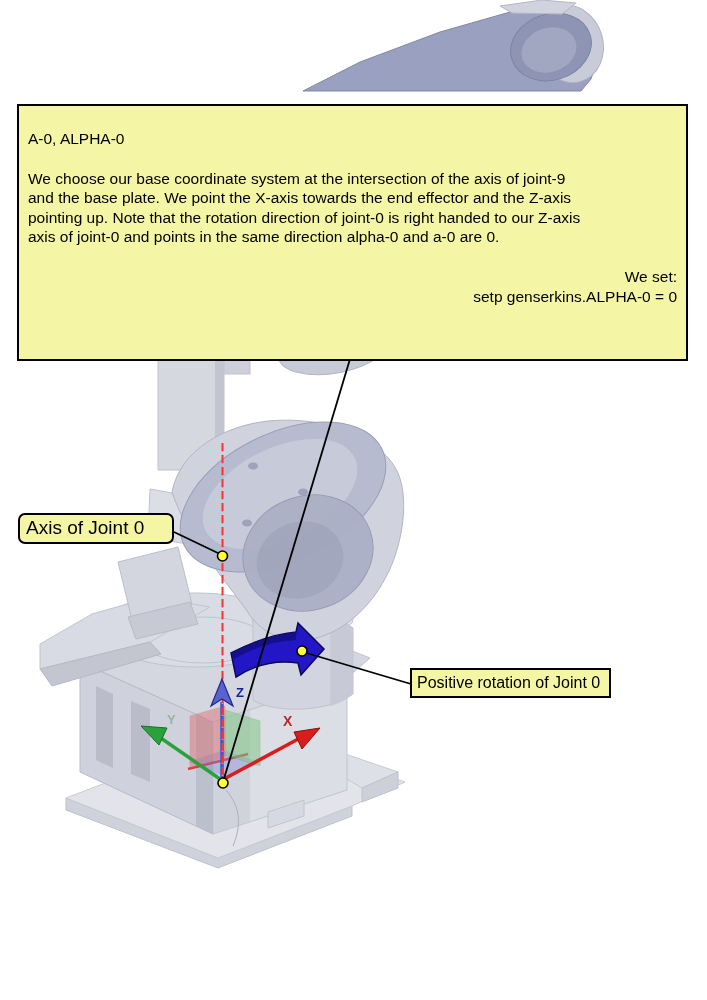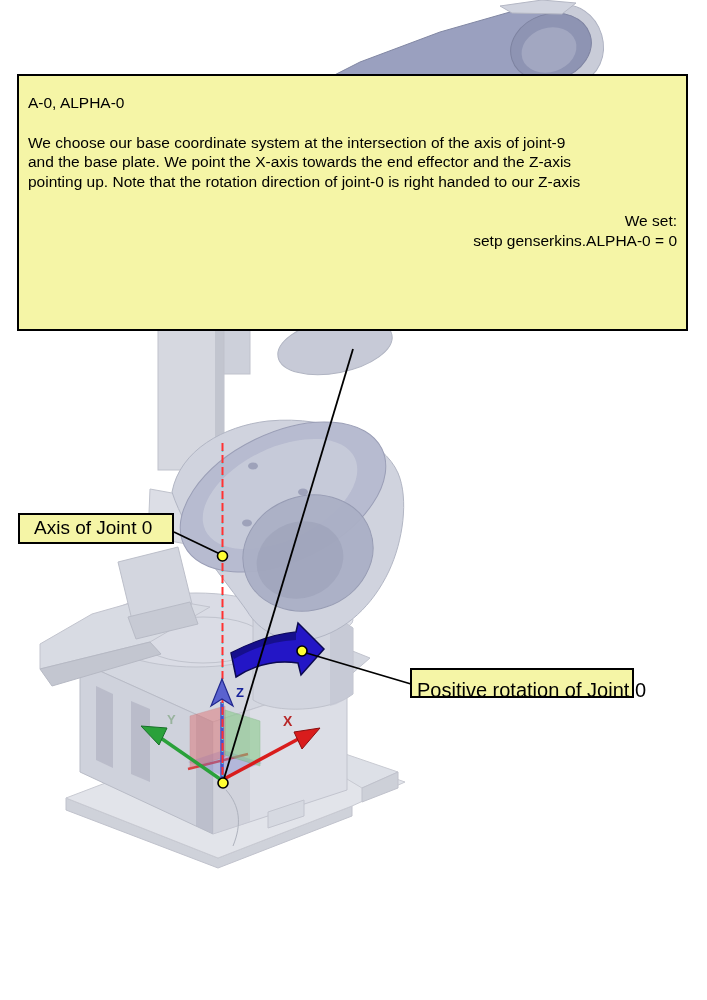--- a/index.html
+++ b/index.html
@@ -1,29 +1,29 @@
 <!DOCTYPE html>
 <html><head>
 <meta charset="utf-8">
 <style>
   html,body{margin:0;padding:0;background:#ffffff;}
   .stage{position:relative;width:707px;height:1000px;background:#ffffff;overflow:hidden;
          font-family:"Liberation Sans",sans-serif;color:#000;}
   .stage svg{position:absolute;left:0;top:0;z-index:1;}
-  .note-box{position:absolute;left:17px;top:74px;width:671px;height:257px;box-sizing:border-box;
-            background:#f5f5a6;border:2px solid #000;padding:17px 9px;z-index:2;
+  .note-box{position:absolute;left:17px;top:104px;width:671px;height:257px;box-sizing:border-box;
+            background:#f5f5a6;border:2px solid #000;padding:23px 9px;z-index:2;
             font-size:15.5px;line-height:19.6px;overflow:hidden;}
   .note-title{margin:0 0 20px 0;white-space:nowrap;}
   .note-body .tline{white-space:nowrap;}
   .note-set{margin-top:20px;}
   .note-set .tline{white-space:nowrap;text-align:right;}
   .callout{position:absolute;background:#f5f5a6;border:2px solid #000;box-sizing:border-box;
            white-space:nowrap;z-index:3;}
-  .callout-axis{left:18px;top:513px;width:156px;height:31px;font-size:19px;line-height:26px;padding:0 14px;}
-  .callout-rot{left:410px;top:668px;width:224px;height:30px;font-size:20px;line-height:25px;padding:8px 5px;}
+  .callout-axis{left:18px;top:513px;width:156px;height:31px;font-size:19px;line-height:26px;padding:0 6px;border-radius:7px;}
+  .callout-rot{left:410px;top:668px;width:201px;height:30px;font-size:16px;line-height:25px;padding:0 5px;}
   .axis-letter{font-family:"Liberation Sans",sans-serif;font-weight:bold;}
 </style>
 </head>
 <body>
 
 <div class="stage">
 
   <svg width="707" height="1000" viewBox="0 0 707 1000">
 
     <g>
@@ -136,20 +136,21 @@
       <circle cx="223" cy="783" r="5" fill="#ffff33"></circle>
     </g>
   </svg>
 
   <div class="note-box">
     <div class="note-title">A-0, ALPHA-0</div>
     <div class="note-body">
         <div class="tline">We choose our base coordinate system at the intersection of the axis of joint-9</div>
         <div class="tline">and the base plate. We point the X-axis towards the end effector and the Z-axis</div>
         <div class="tline">pointing up. Note that the rotation direction of joint-0 is right handed to our Z-axis</div>
+        <div class="tline">axis of joint-0 and points in the same direction alpha-0 and a-0 are 0.</div>
       </div>
     <div class="note-set">
         <div class="tline">We set:</div>
         <div class="tline">setp genserkins.ALPHA-0 = 0</div>
       </div>
   </div>
 
   <div class="callout callout-axis">Axis of Joint 0</div>
   <div class="callout callout-rot">Positive rotation of Joint 0</div>
 

